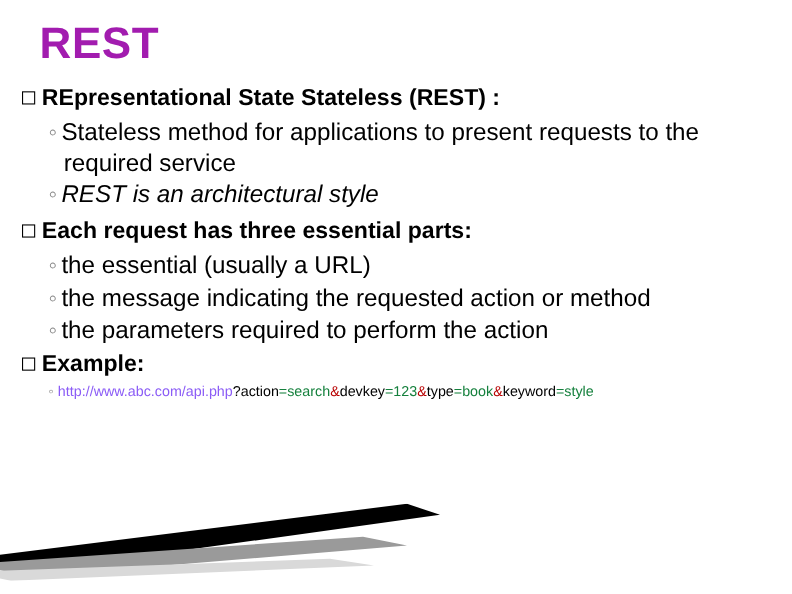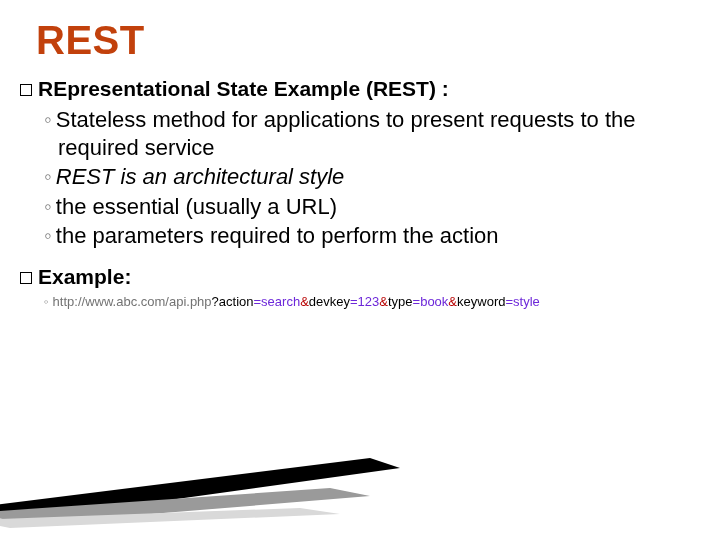--- a/index.html
+++ b/index.html
@@ -17,21 +17,21 @@
     width: 720px;
     height: 540px;
     box-sizing: border-box;
   }
   .title {
     position: absolute;
     top: 18px;
     left: 36px;
     font-size: 40px;
     font-weight: 700;
-    color: #c2410c;
+    color: #a21caf;
     letter-spacing: 0.5px;
   }
   .content {
     position: absolute;
     top: 76px;
     left: 20px;
     right: 20px;
     color: #000;
   }
   .p1 {
@@ -69,23 +69,23 @@
   .example-url {
     font-size: 13px;
     font-weight: 400;
     margin: 4px 0 2px 24px;
     line-height: 1.3;
   }
   .example-url .mk {
     color: #888;
     margin-right: 4px;
   }
-  .blk { color: #737373; }
+  .blk { color: #8b5cf6; }
   .gr  { color: #000000; }
-  .bl  { color: #6d28d9; margin-top: 16px; }
+  .bl  { color: #15803d; margin-top: 16px; }
   .rd  { color: #b80000; }
   .decor {
     position: absolute;
     left: -30px;
     bottom: 12px;
     width: 430px;
     height: 70px;
     z-index: 0;
   }
   .decor svg { display: block; }
@@ -93,37 +93,43 @@
 </head>
 <body>
 
 <div class="slide">
 
   <div class="title">REST</div>
 
   <div class="content">
 
     <p class="p1">
-      <span class="sq"></span><span>REpresentational State Example (REST) :</span>
+      <span class="sq"></span><span>REpresentational State Stateless (REST) :</span>
     </p>
     <p class="sub1">
       <span class="mk">◦</span><span>Stateless method for applications to present requests to the required service</span>
     </p>
     <p class="sub1">
       <span class="mk">◦</span><span class="italic">REST is an architectural style</span>
     </p>
 
+    <p class="p1" style="margin-top:6px">
+      <span class="sq"></span><span>Each request has three essential parts:</span>
+    </p>
     <p class="sub1">
       <span class="mk">◦</span><span>the essential (usually a URL)</span>
+    </p>
+    <p class="sub1">
+      <span class="mk">◦</span><span>the message indicating the requested action or method</span>
     </p>
     <p class="sub1">
       <span class="mk">◦</span><span>the parameters required to perform the action</span>
     </p>
 
-    <p class="p1" style="margin-top:14px">
+    <p class="p1" style="margin-top:4px">
       <span class="sq"></span><span>Example:</span>
     </p>
     <p class="example-url">
       <span class="mk">◦</span><span class="blk">http://www.abc.com/api.php</span><span class="gr">?action</span><span class="bl">=search</span><span class="rd">&amp;</span><span class="gr">devkey</span><span class="bl">=123</span><span class="rd">&amp;</span><span class="gr">type</span><span class="bl">=book</span><span class="rd">&amp;</span><span class="gr">keyword</span><span class="bl">=style</span>
     </p>
 
   </div>
 
   <div class="decor">
     <svg width="430" height="70" viewBox="0 0 430 70">

